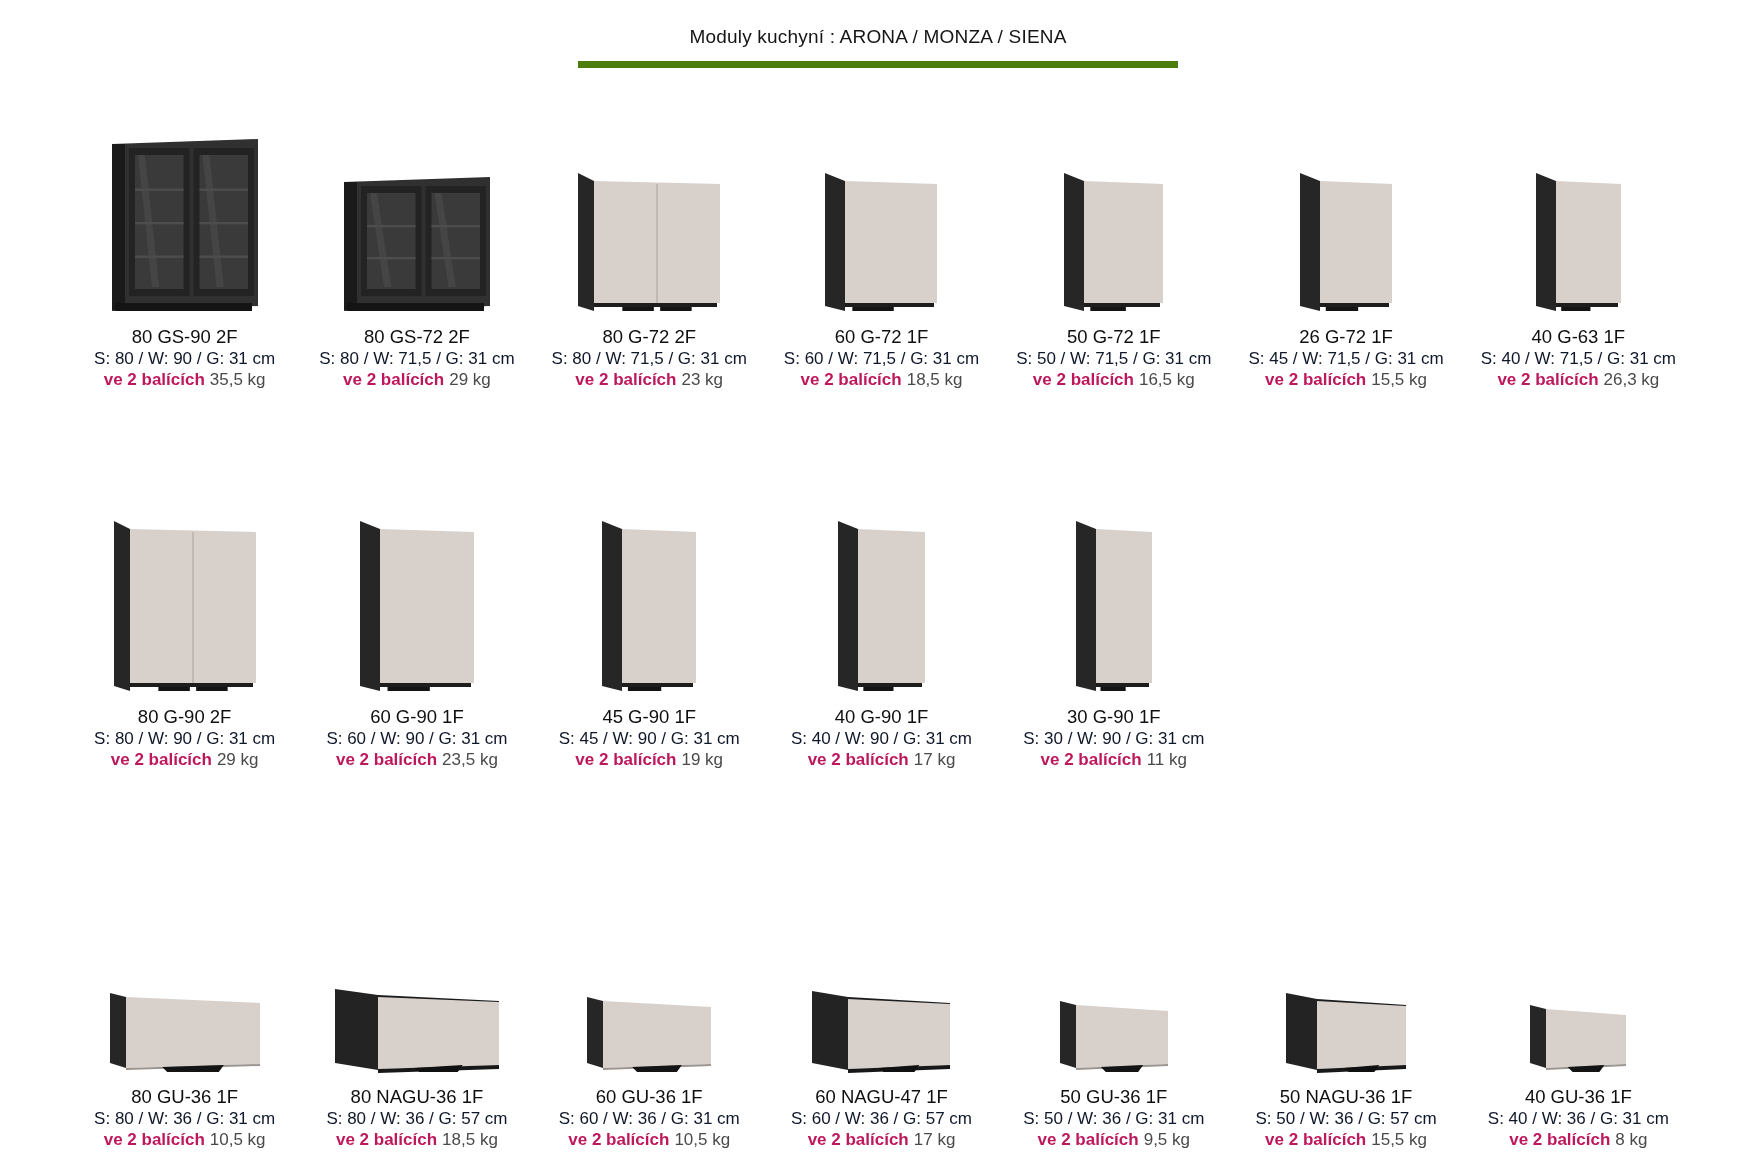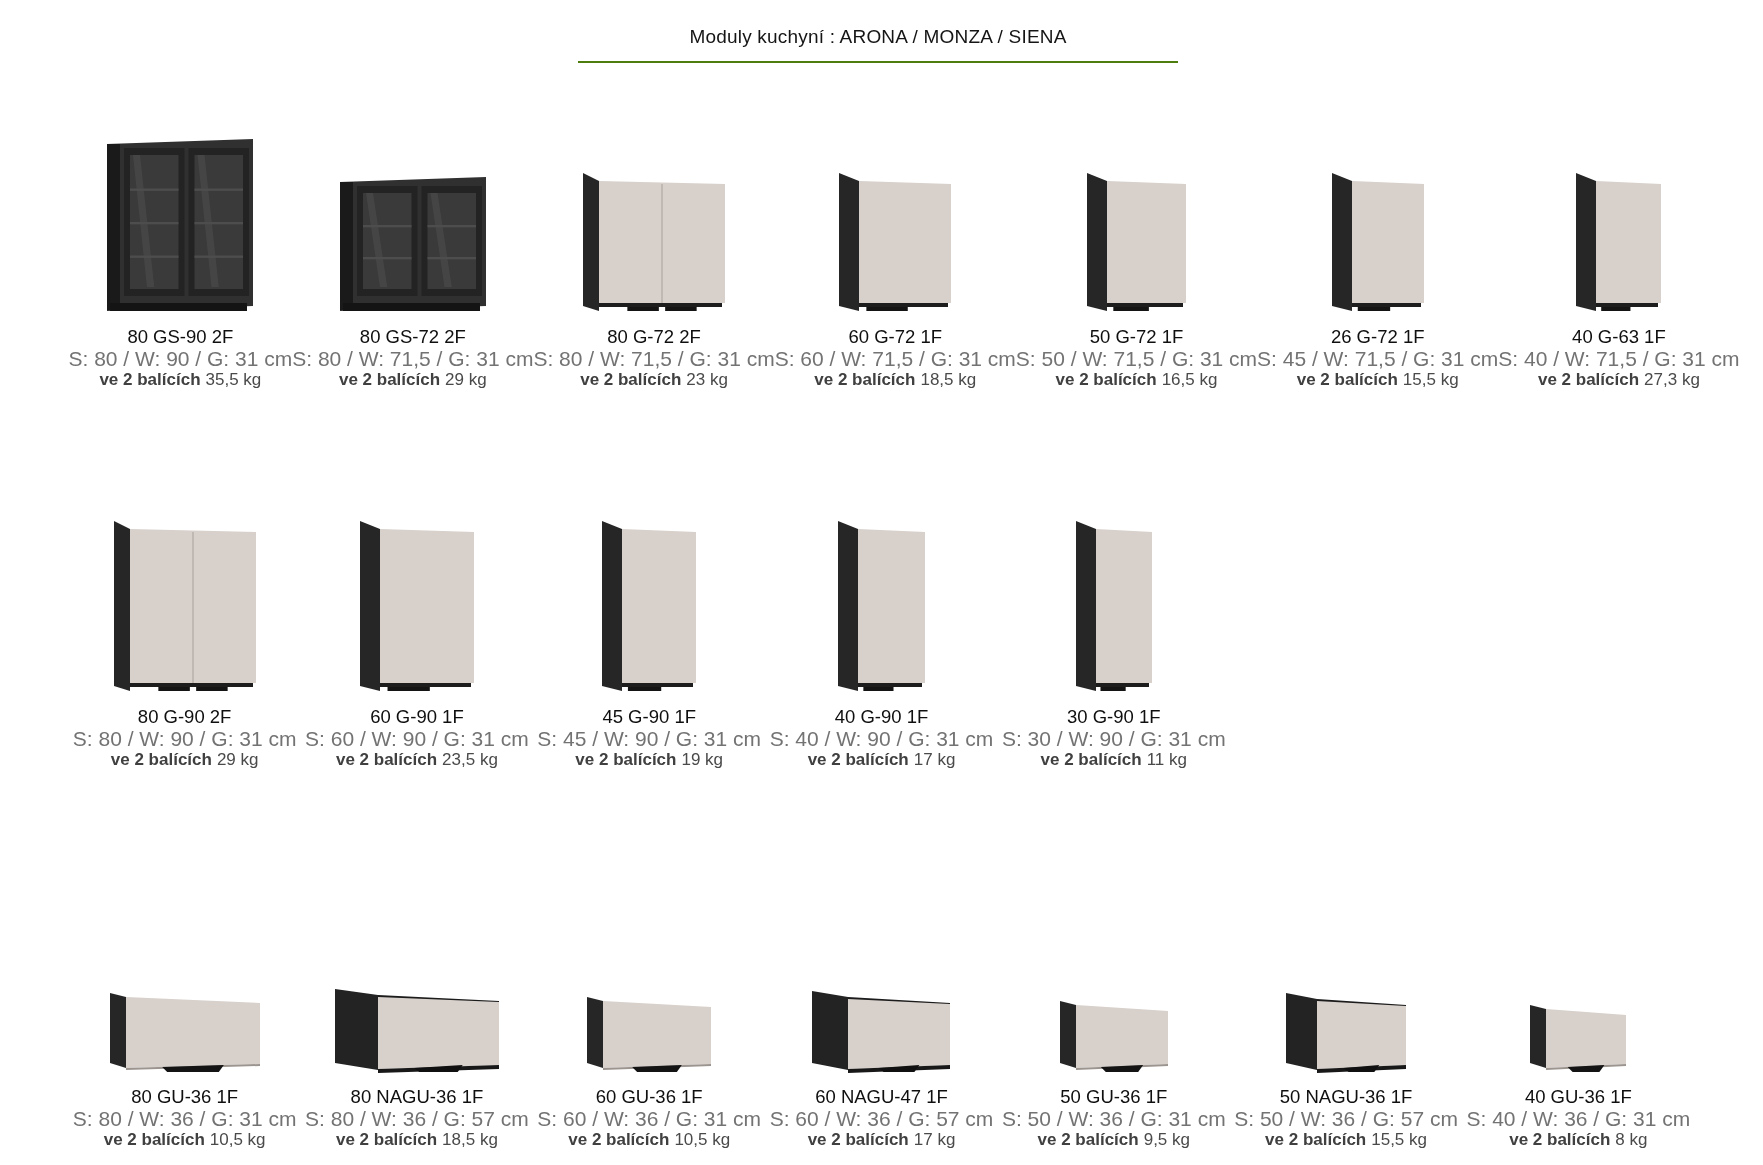--- a/index.html
+++ b/index.html
@@ -1,30 +1,30 @@
 <!DOCTYPE html>
 <html><head>
 <meta charset="utf-8">
 <style>
   html,body{margin:0;padding:0;}
   body{background:#ffffff;font-family:"Liberation Sans",sans-serif;}
   .page{position:relative;width:1763px;height:1165px;background:#fff;overflow:hidden;}
   .header{padding-top:26px;height:40px;}
   .title{margin-left:578px;width:600px;text-align:center;font-size:19px;letter-spacing:.2px;
-         color:#151515;border-bottom:2px solid #4d7c0f;padding-bottom:13px;}
+         color:#151515;border-bottom:7px solid #4d7c0f;padding-bottom:13px;}
   .prow{display:grid;grid-template-columns:repeat(7,1fr);width:1626px;margin:0 auto;}
   .prow1{height:324px;}
   .prow2{height:380px;}
   .prow3{height:380px;}
   .cell{display:flex;flex-direction:column;justify-content:flex-end;align-items:center;text-align:center;}
   .cab{margin-bottom:13px;line-height:0;}
   .pname{font-size:18.5px;color:#0f0f0f;line-height:22px;white-space:nowrap;}
-  .pdims{font-size:21px;color:#737373;line-height:21px;white-space:nowrap;}
+  .pdims{font-size:17px;color:#0f172a;line-height:21px;white-space:nowrap;}
   .pweight{font-size:17px;color:#4a4a4a;line-height:21px;white-space:nowrap;}
-  .pweight b{color:#404040;font-weight:bold;margin-right:5px;}
+  .pweight b{color:#be185d;font-weight:bold;margin-right:5px;}
 </style>
 </head>
 <body>
 
 <div class="page">
 
   <div class="header">
     <div class="title">Moduly kuchyní : ARONA / MONZA / SIENA</div>
   </div>
 
@@ -119,21 +119,21 @@
     </div>
     <div class="cell">
       <div class="cab"><svg width="85" height="140" viewBox="0 0 85 140" xmlns="http://www.w3.org/2000/svg">
             <polygon points="0,0 20,8 20,138 0,133" fill="#262626"></polygon>
             <polygon points="20,8 85,11 85,130 20,130" fill="#d7d0cb"></polygon>
             <rect x="20" y="130" width="62" height="4" fill="#1d1d1d"></rect>
             <rect x="25.2" y="134" width="29.25" height="4" fill="#141414"></rect>
           </svg></div>
       <div class="pname">40 G-63 1F</div>
       <div class="pdims">S: 40 / W: 71,5 / G: 31 cm</div>
-      <div class="pweight"><b>ve 2 balících</b><span>27,3 kg</span></div>
+      <div class="pweight"><b>ve 2 balících</b><span>26,3 kg</span></div>
     </div>
   </div>
 
   <div class="prow prow2">
     <div class="cell">
       <div class="cab"><svg width="142" height="172" viewBox="0 0 142 172" xmlns="http://www.w3.org/2000/svg">
             <polygon points="0,0 16,8 16,170 0,165" fill="#262626"></polygon>
             <polygon points="16,8 142,11 142,162 16,162" fill="#d7d0cb"></polygon>
             <rect x="78.3" y="11" width="1.4" height="151" fill="#b5aea9"></rect>
             <rect x="16" y="162" width="123" height="4" fill="#1d1d1d"></rect>

